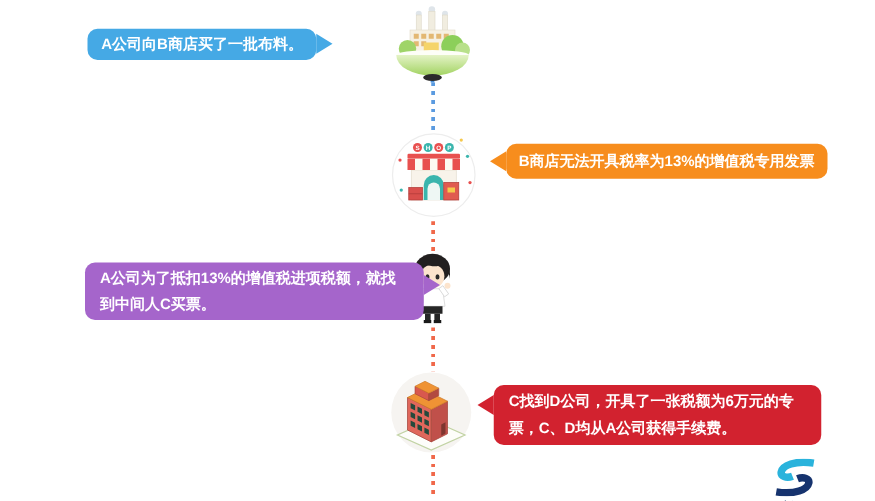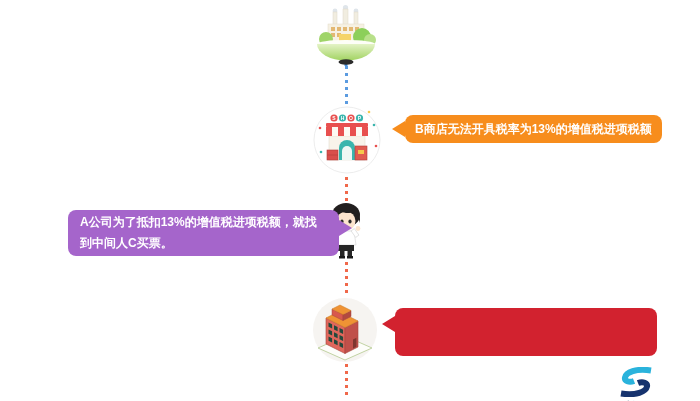--- a/index.html
+++ b/index.html
@@ -142,29 +142,34 @@
         <rect x="1" y="16.5" width="3.6" height="4.2" fill="#24493c"></rect>
         <rect x="6.5" y="16.5" width="3.6" height="4.2" fill="#24493c"></rect>
         <rect x="12" y="16.5" width="3.6" height="4.2" fill="#24493c"></rect>
       </g>
       <g transform="translate(33,31.5) skewY(-26.5)">
         <rect x="8" y="16" width="3.4" height="9" fill="#7e362f"></rect>
       </g>
     </svg>
   </div>
 
+  <div class="bubble b1" style="--c: #45a9e5;">
+    <span class="txt">A公司向B商店买了一批布料。</span>
+    <i class="arr right"></i>
+  </div>
   <div class="bubble b2" style="--c: #f78d1d;">
-    <span class="txt">B商店无法开具税率为13%的增值税进项税额</span>
+    <span class="txt">B商店无法开具税率为13%的增值税专用发票</span>
     <i class="arr left"></i>
   </div>
   <div class="bubble b3" style="--c: #a565cb;">
     <span class="txt">A公司为了抵扣13%的增值税进项税额，就找到中间人C买票。</span>
     <i class="arr right"></i>
   </div>
   <div class="bubble b4" style="--c: #d2222f;">
+    <span class="txt">C找到D公司，开具了一张税额为6万元的专票，C、D均从A公司获得手续费。</span>
     <i class="arr left"></i>
   </div>
 
   <div class="logo">
     <svg width="36" height="30" viewBox="0 0 36 30">
       <path d="M33,3.5 C18,1 8,5.5 7,10.5 C6.3,14 11,16 16,14" stroke="#2ab3dc" stroke-width="6" fill="none"></path>
       <path d="M3,26.5 C18,29 28,24.5 29,19.5 C29.7,16 25,14 20,16" stroke="#16336e" stroke-width="6" fill="none"></path>
     </svg>
     <span class="logo-text">税屋</span>
   </div>

